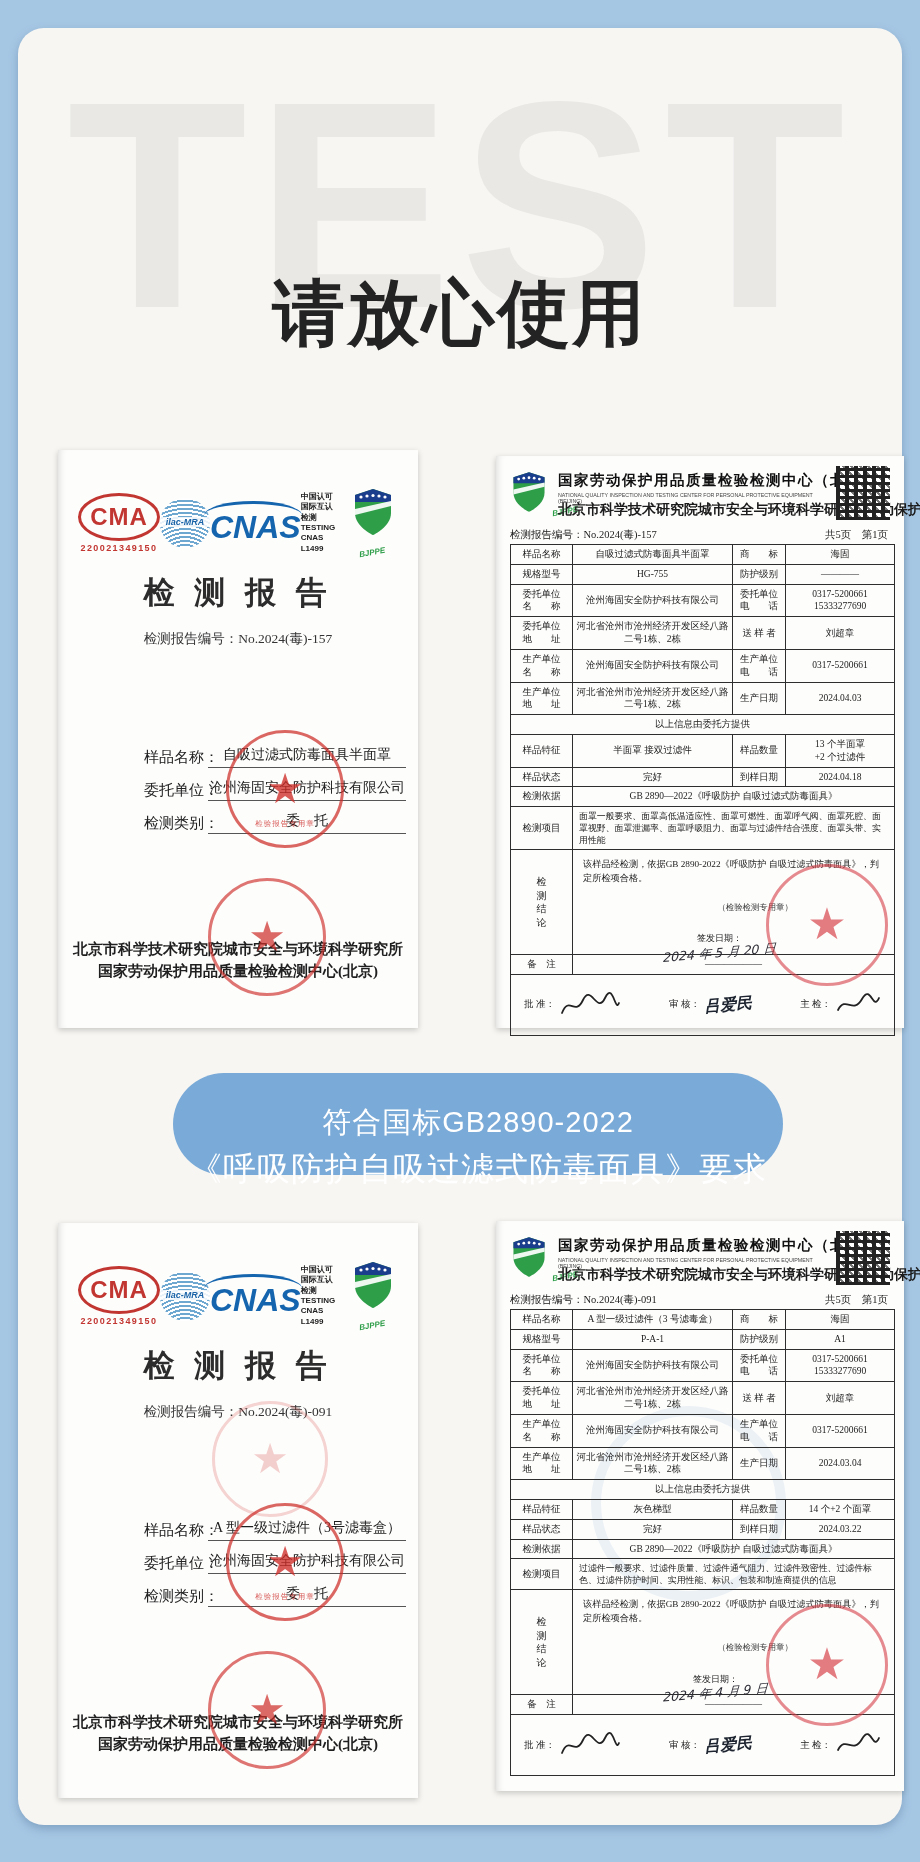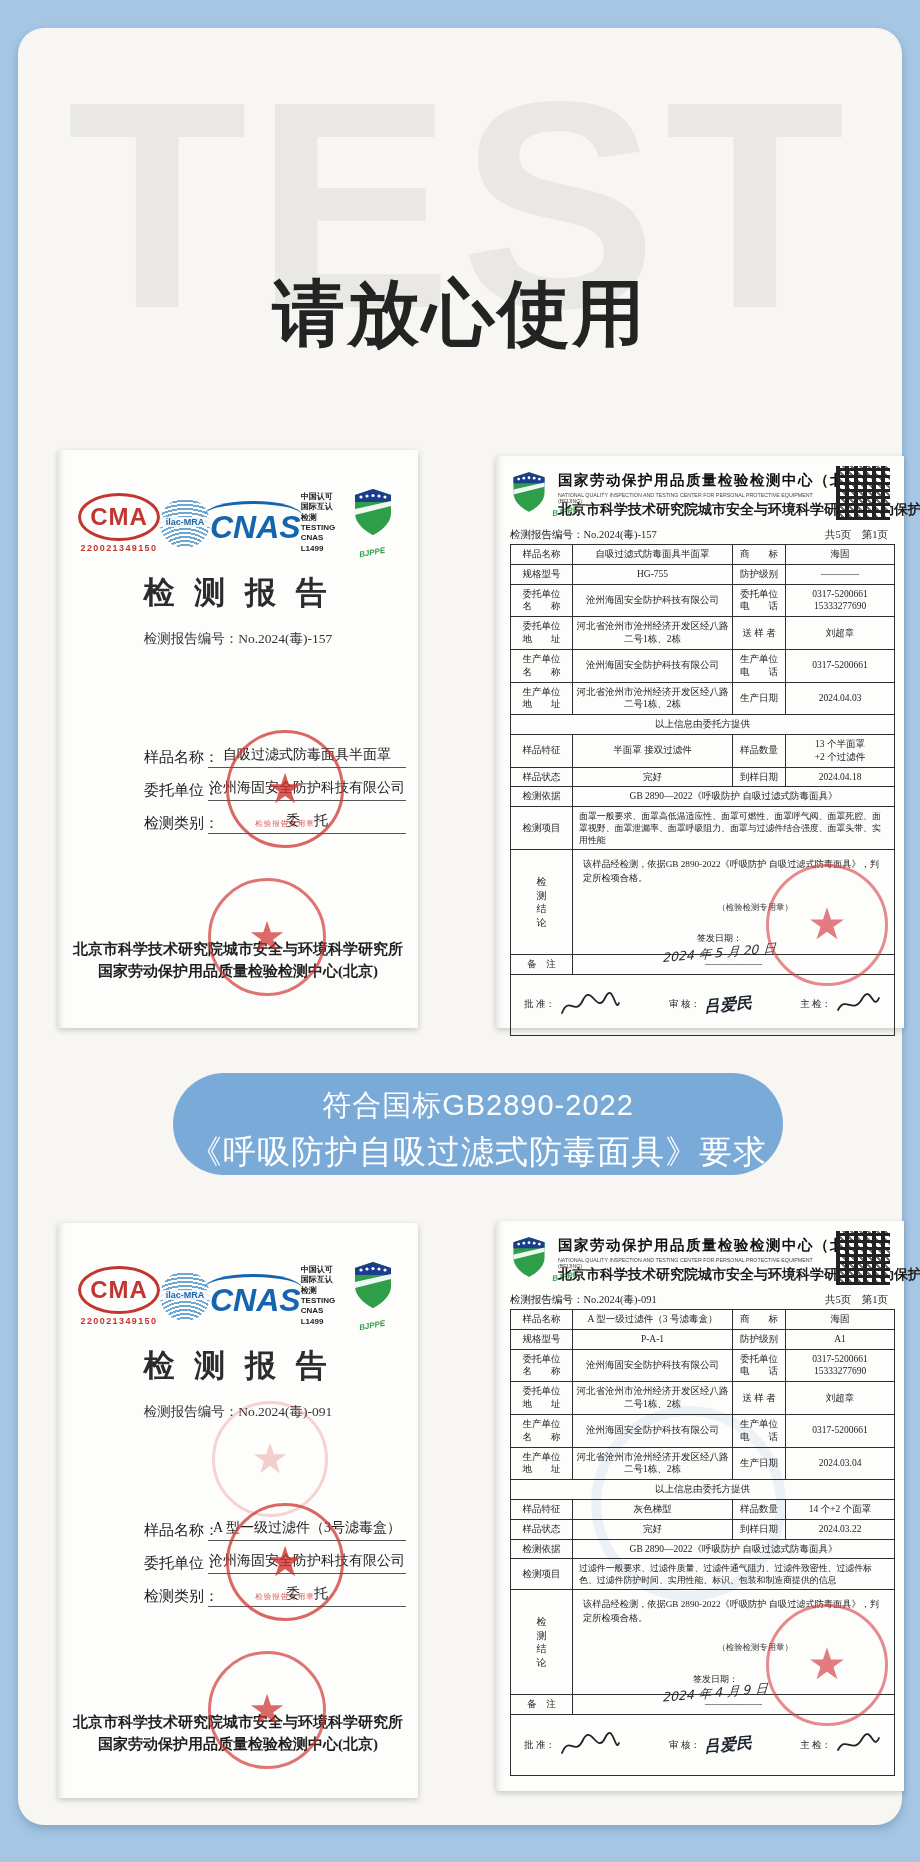--- a/index.html
+++ b/index.html
@@ -10,41 +10,41 @@
   
   .watermark{position:absolute;top:30px;left:0;width:100%;text-align:center;
              font-family:"Liberation Sans",sans-serif;font-weight:800;font-size:295px;line-height:1;
              letter-spacing:8px;color:#e9e8e5;user-select:none;}
   .htitle{position:absolute;left:0;width:100%;text-align:center;font-family:"Liberation Sans",sans-serif;
           font-weight:900;font-size:72px;color:#232323;letter-spacing:3px;}
   .t1{top:138px}.t2{top:238px}
   
   .banner{position:absolute;left:155px;top:1045px;width:610px;height:102px;border-radius:52px;
           background:#7aaad7;color:#fff;text-align:center;font-family:"Liberation Sans",sans-serif;}
-  .banner .bl1{padding-top:13px;font-size:29px;letter-spacing:1px;}
+  .banner .bl1{padding-top:30px;font-size:29px;letter-spacing:1px;}
   .banner .bl2{padding-top:4px;font-size:33px;letter-spacing:1px;}
   
   .paper{position:absolute;background:#fdfdfc;
          box-shadow:inset 7px 0 9px -7px rgba(0,0,0,.18), 0 2px 6px rgba(0,0,0,.20);}
   #coverA{left:40px;top:422px;width:360px;height:578px;}
   #coverB{left:40px;top:1195px;width:360px;height:575px;}
   #detailA{left:478px;top:428px;width:408px;height:572px;}
   #detailB{left:478px;top:1193px;width:408px;height:570px;}
   
   .logos{position:absolute;top:34px;left:20px;right:14px;height:78px;display:flex;
          align-items:center;justify-content:space-between;}
   .cma{text-align:center;font-family:"Liberation Sans",sans-serif;}
   .cma-oval{width:76px;height:42px;border:3.5px solid #c23631;border-radius:50%;
             display:flex;align-items:center;justify-content:center;
             font-weight:800;font-size:24px;color:#c23631;letter-spacing:1px;}
   .cma-no{font-size:9px;font-weight:700;color:#c23631;letter-spacing:1.4px;margin-top:2px;}
   .ilac{width:50px;height:50px;border-radius:50%;position:relative;flex:none;
         background:repeating-radial-gradient(circle at 50% 140%,#ffffff 0 2px,#6ea7cf 2px 4px);}
   .ilac .it{position:absolute;left:0;right:0;top:19px;background:rgba(255,255,255,.85);
-            font-family:"Liberation Sans",sans-serif;font-weight:800;
+            font-family:"Liberation Sans",sans-serif;font-weight:800;font-style:italic;
             font-size:9px;color:#1b64a8;text-align:center;}
   .cnas{position:relative;font-family:"Liberation Sans",sans-serif;font-weight:800;font-style:italic;
         font-size:32px;color:#1565ae;padding-top:8px;}
   .cnas::before{content:"";position:absolute;left:-6px;top:0px;width:108%;height:26px;
                 border-top:3px solid #1565ae;border-radius:50%;}
   .acc{font-family:"Liberation Sans",sans-serif;font-size:8px;font-weight:700;color:#222;
        line-height:1.3;white-space:pre-line;}
   .shieldbox{text-align:center;}
   .bjppe{font-family:"Liberation Sans",sans-serif;font-style:italic;font-weight:700;font-size:8px;
          color:#2f9e49;display:inline-block;transform:rotate(-10deg);margin-top:1px;}

